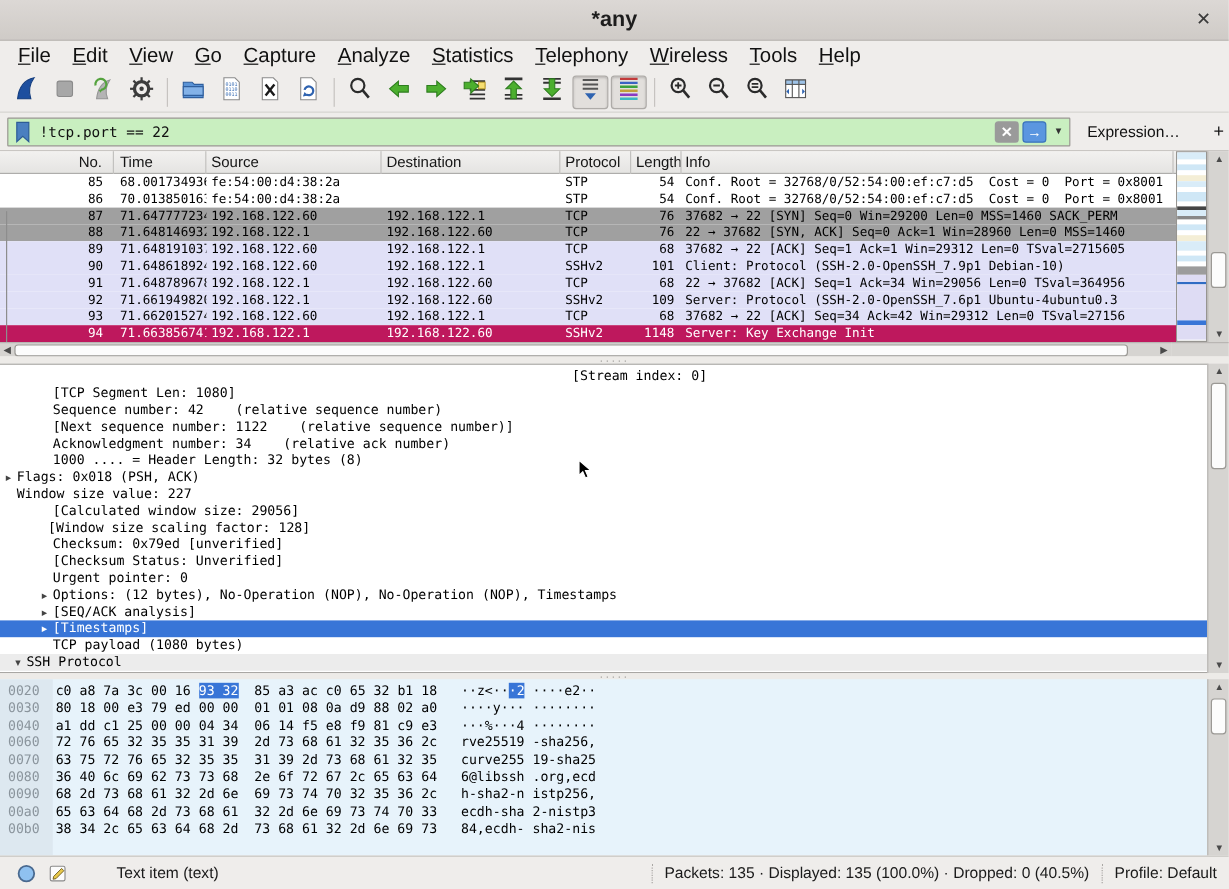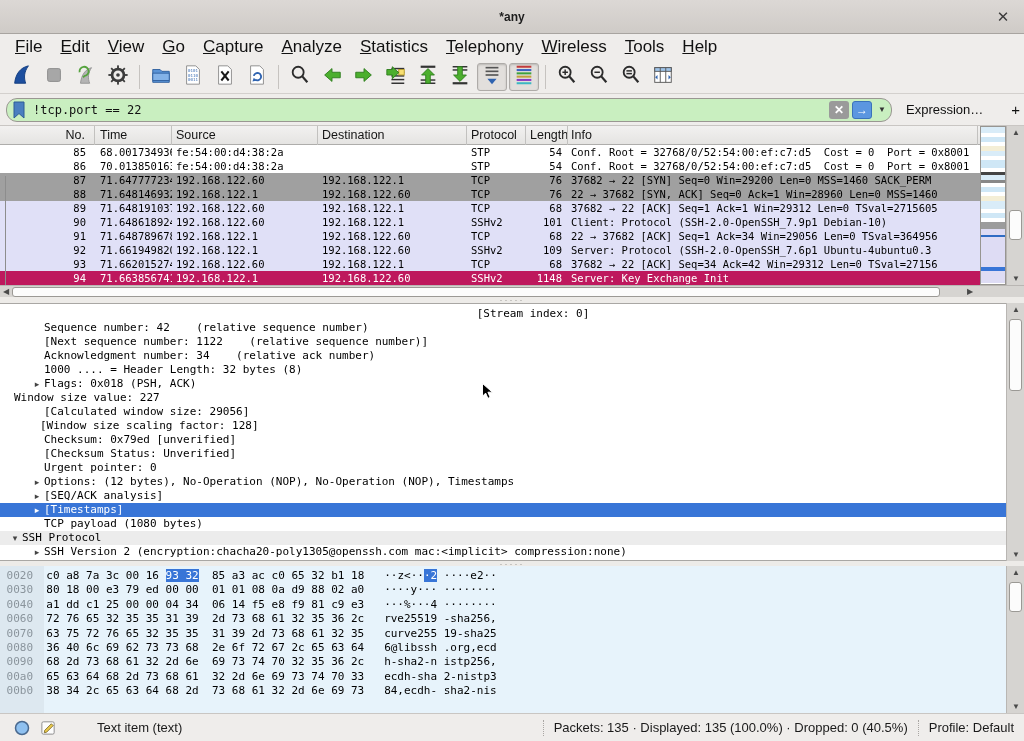--- a/index.html
+++ b/index.html
@@ -3,42 +3,42 @@
 <meta charset="utf-8">
 <style>
   * { margin:0; padding:0; box-sizing:border-box; }
   html,body { width:1024px; height:741px; overflow:hidden; background:#efedeb; font-family:"Liberation Sans", sans-serif; }
   #win { position:relative; width:1024px; height:741px; background:#efedeb; }
 
   
   #titlebar { position:absolute; left:0; top:0; width:1024px; height:34px;
     background:linear-gradient(#dcd8d5,#cfcbc7); border-bottom:1px solid #a8a4a0;
     display:flex; align-items:center; justify-content:center; }
-  #title-text { font-size:12px; color:#1d1d1d; font-weight:bold; }
+  #title-text { font-size:18px; color:#1d1d1d; font-weight:bold; }
   #close-btn { position:absolute; right:12px; top:8px; width:18px; height:18px;
     font-size:15px; color:#3a3a3a; text-align:center; line-height:18px; cursor:default; }
 
   
   #menubar { position:absolute; left:0; top:34px; width:1024px; height:26px; background:#efedeb;
     display:flex; align-items:center; padding-left:6px; }
   .menu-item { display:inline-block; padding:3px 9px; font-size:17px; color:#111; }
   .menu-item::first-letter { text-decoration:underline; }
 
   
   #toolbar { position:absolute; left:0; top:60px; width:1024px; height:34px; background:#efedeb;
     border-bottom:1px solid #d3d0cd; display:flex; align-items:center; padding-left:6px; }
   .tbtn { width:30px; height:28px; margin:0 1px; display:flex; align-items:center; justify-content:center; border:1px solid transparent; border-radius:3px; }
   .tbtn svg { width:22px; height:22px; }
   .tbtn.pressed { background:#e2dfdc; border:1px solid #aeaba8; box-shadow:inset 0 1px 2px rgba(0,0,0,.18); }
   .tsep { width:1px; height:24px; background:#c6c3c0; margin:0 5px; }
 
   
   #filterbar { position:absolute; left:0; top:94px; width:1024px; height:32px; background:#efedeb;
     display:flex; align-items:center; padding:0 6px; border-bottom:1px solid #c9c6c3; }
-  #filter-box { position:relative; flex:0 0 886px; height:24px; background:#c9efc0; border:1px solid #9a9792; border-radius:11px;
+  #filter-box { position:relative; flex:0 0 886px; height:24px; background:#c9efc0; border:1px solid #9a9792; border-radius:1px;
     display:flex; align-items:center; }
   #filter-bookmark { width:16px; height:20px; margin-left:4px; }
   #filter-input { flex:1; height:20px; border:none; outline:none; background:transparent;
     font-family:"DejaVu Sans Mono", monospace; font-size:12px; color:#111; padding-left:6px; }
   .fbtn { width:20px; height:18px; border-radius:3px; margin-right:3px; display:flex; align-items:center; justify-content:center;
     color:#fff; font-size:12px; font-weight:bold; }
   #filter-clear { background:#9a9a9a; }
   #filter-apply { background:#5b96e0; border:1px solid #3a72ba; }
   #filter-caret { width:14px; height:18px; margin-right:2px; display:flex; align-items:center; justify-content:center; font-size:8px; color:#333; }
   #expression-label { font-size:13px; color:#111; margin-left:14px; }
@@ -458,25 +458,26 @@
     <div class="harrow" style="right:0;">▶</div>
   </div>
   <div id="hcorner"></div>
 
   <div class="splitter" style="top:297px; height:6px;">
       <span class="splitter-dots">·····</span>
     </div>
 
   <div id="details">
       <div class="dline" style="padding-left: 46px; text-align: center;"><span class="arrow"> </span><span>[Stream index: 0]</span></div>
+      <div class="dline" style="padding-left: 30px;"><span class="arrow"> </span><span>[TCP Segment Len: 1080]</span></div>
       <div class="dline" style="padding-left: 30px;"><span class="arrow"> </span><span>Sequence number: 42    (relative sequence number)</span></div>
       <div class="dline" style="padding-left: 30px;"><span class="arrow"> </span><span>[Next sequence number: 1122    (relative sequence number)]</span></div>
       <div class="dline" style="padding-left: 30px;"><span class="arrow"> </span><span>Acknowledgment number: 34    (relative ack number)</span></div>
       <div class="dline" style="padding-left: 30px;"><span class="arrow"> </span><span>1000 .... = Header Length: 32 bytes (8)</span></div>
-      <div class="dline" style="padding-left: 30px;"><span class="arrow">▸</span><span>Flags: 0x018 (PSH, ACK)</span></div>
+      <div class="dline" style=""><span class="arrow">▸</span><span>Flags: 0x018 (PSH, ACK)</span></div>
       <div class="dline" style=""><span class="arrow"> </span><span>Window size value: 227</span></div>
       <div class="dline" style="padding-left: 30px;"><span class="arrow"> </span><span>[Calculated window size: 29056]</span></div>
       <div class="dline" style="padding-left: 26px;"><span class="arrow"> </span><span>[Window size scaling factor: 128]</span></div>
       <div class="dline" style="padding-left: 30px;"><span class="arrow"> </span><span>Checksum: 0x79ed [unverified]</span></div>
       <div class="dline" style="padding-left: 30px;"><span class="arrow"> </span><span>[Checksum Status: Unverified]</span></div>
       <div class="dline" style="padding-left: 30px;"><span class="arrow"> </span><span>Urgent pointer: 0</span></div>
       <div class="dline" style="padding-left: 30px;"><span class="arrow">▸</span><span>Options: (12 bytes), No-Operation (NOP), No-Operation (NOP), Timestamps</span></div>
       <div class="dline" style="padding-left: 30px;"><span class="arrow">▸</span><span>[SEQ/ACK analysis]</span></div>
       <div class="dline sel" style="padding-left: 30px;"><span class="arrow">▸</span><span>[Timestamps]</span></div>
       <div class="dline" style="padding-left: 30px;"><span class="arrow"> </span><span>TCP payload (1080 bytes)</span></div>

